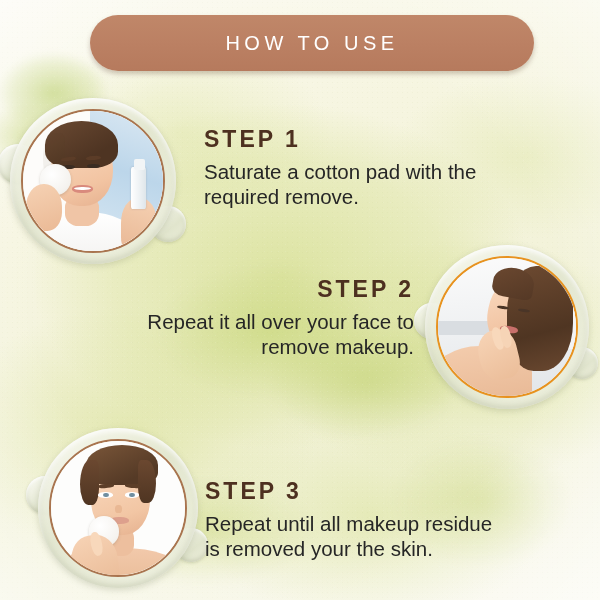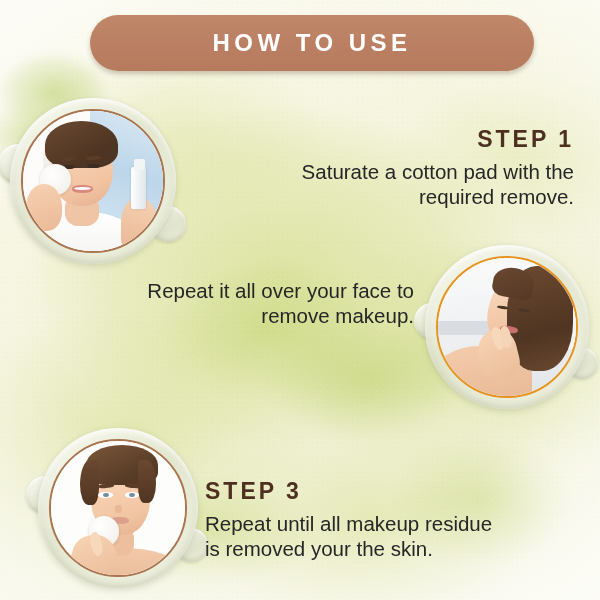--- a/index.html
+++ b/index.html
@@ -88,22 +88,22 @@
     width: 444px; height: 56px;
     border-radius: 28px;
     background: linear-gradient(180deg, #c08769 0%, #bb8063 52%, #b67a5d 100%);
     box-shadow: 0 3px 5px rgba(90,60,40,0.28);
     display: flex;
     align-items: center;
     justify-content: center;
   }
   #banner-text {
     color: #ffffff;
-    font-size: 24px;
-    font-weight: bold;
+    font-size: 20px;
+    font-weight: normal;
     letter-spacing: 4.5px;
     font-family: "Liberation Sans", sans-serif;
     white-space: nowrap;
   }
 
   
   .photo {
     position: absolute;
     border-radius: 50%;
   }
@@ -148,21 +148,21 @@
     line-height: 1;
   }
   .step-body {
     color: #262626;
     font-size: 20.5px;
     line-height: 1.22;
     font-family: "Liberation Sans", sans-serif;
     margin: 0;
     white-space: pre-line;
   }
-  #step1 { left: 184px; top: 128px; width: 390px; text-align: right; }
+  #step1 { left: 204px; top: 128px; width: 390px; text-align: left; }
   #step2 { left: 14px;  top: 278px; width: 400px; text-align: right; }
   #step3 { left: 205px; top: 480px; width: 385px; text-align: left; }
 </style>
 </head>
 <body>
 
 <div id="poster">
 
   <div class="wash wash-base"></div>
   <div class="wash wash-splash-tl"></div>
@@ -284,20 +284,21 @@
     </div>
   </div>
 
   <div class="step-block" id="step1">
     <p class="step-title">STEP 1</p>
     <p class="step-body">Saturate a cotton pad with the
 required remove.</p>
   </div>
 
   <div class="step-block" id="step2">
+    <p class="step-title">STEP 2</p>
     <p class="step-body">Repeat it all over your face to
 remove makeup.</p>
   </div>
 
   <div class="step-block" id="step3">
     <p class="step-title">STEP 3</p>
     <p class="step-body">Repeat until all makeup residue
 is removed your the skin.</p>
   </div>
 

